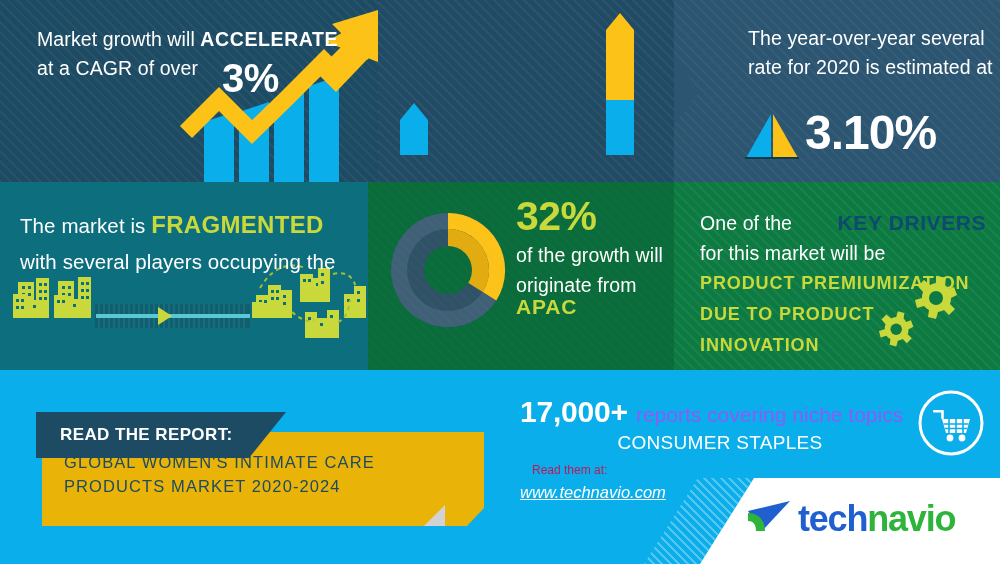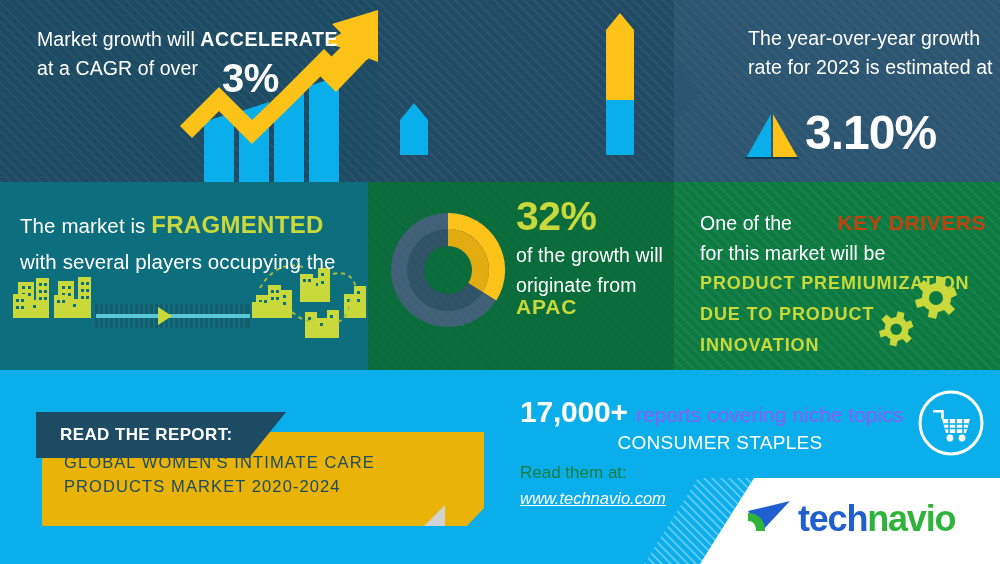--- a/index.html
+++ b/index.html
@@ -82,21 +82,21 @@
     font-size:41px;font-weight:700;letter-spacing:-0.5px;
   }
   #apac-text{left:516px;top:240px;width:170px;line-height:30px;font-size:19.5px;}
   #apac-region{
     position:absolute;left:516px;top:295px;color:#c9d93c;
     font-size:21px;font-weight:700;letter-spacing:0.8px;
   }
 
   
   #drivers-text{left:700px;top:208px;width:290px;line-height:30px;font-size:19.5px;}
-  #drivers-text b{color:#c2410c;font-size:21px;letter-spacing:0.6px;padding-left:40px;}
+  #drivers-text b{color:#0c4a6e;font-size:21px;letter-spacing:0.6px;padding-left:40px;}
   .driver-line{
     color:#c9d93c;font-size:18px;font-weight:700;letter-spacing:0.9px;
     display:block;line-height:31px;
   }
 
   
   #read-banner{
     position:absolute;left:36px;top:412px;width:250px;height:46px;
     background:#1d4b63;
     clip-path:polygon(0 0, 250px 0, 213px 46px, 0 46px);
@@ -124,21 +124,21 @@
   #footer-stats{position:absolute;left:520px;top:395px;width:400px;}
   #stat-number{
     color:#ffffff;font-size:30px;font-weight:700;letter-spacing:-0.2px;
     vertical-align:baseline;
   }
   #stat-caption{color:#8b5cf6;font-size:21px;font-weight:400;margin-left:8px;}
   #stat-sector{
     display:block;color:#ffffff;font-size:19px;font-weight:400;
     letter-spacing:0.3px;margin-top:3px;text-align:center;
   }
-  #read-at{display:block;color:#15803d;font-size:17px;margin-top:9px;}
+  #read-at{display:block;color:#be185d;font-size:12px;margin-top:9px;margin-left:12px;}
   #site-link{
     display:inline-block;color:#ffffff;font-size:16.5px;font-style:italic;
     text-decoration:underline;margin-top:6px;
   }
 
   #cart-badge{position:absolute;left:916px;top:388px;}
 
   #logo-plate{
     position:absolute;left:700px;top:478px;width:300px;height:86px;
     background:#ffffff;z-index:2;
@@ -201,22 +201,22 @@
   </div>
 
   <svg class="chevron-divider">
     <polygon points="0,58 26,91 0,124" fill="#2b5570"></polygon>
   </svg>
 
   <div class="panel" id="panel-yoy">
     <div class="panel-texture stripes-blue"></div>
   </div>
   <div class="headline" id="yoy-text" style="z-index:5;">
-    <span>The year-over-year growth</span><br>
-    <span>rate for 2023 is estimated at</span>
+    <span>The year-over-year several</span><br>
+    <span>rate for 2020 is estimated at</span>
   </div>
   <svg id="yoy-triangle" width="60" height="48" style="z-index:5;">
     <polygon points="29,2 4,46 29,46" fill="#0aaeeb"></polygon>
     <polygon points="31,2 56,46 31,46" fill="#fcc218"></polygon>
     <rect x="3" y="45" width="54" height="2" fill="#123a4f"></rect>
   </svg>
   <div id="yoy-value" style="z-index:5;">3.10%</div>
 
   <div class="panel" id="panel-fragmented">
     <svg width="368" height="188" style="position:absolute;left:0;top:0;">

